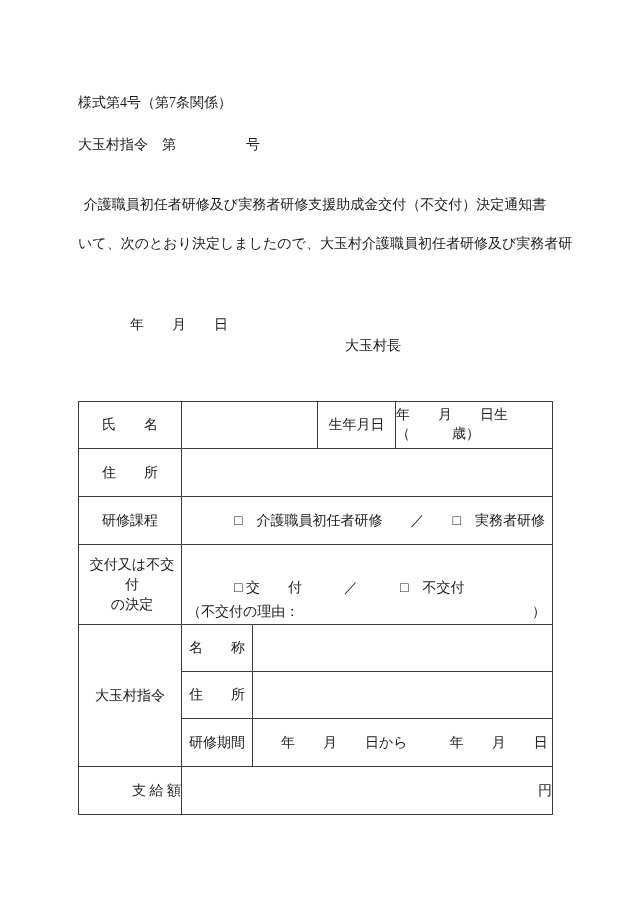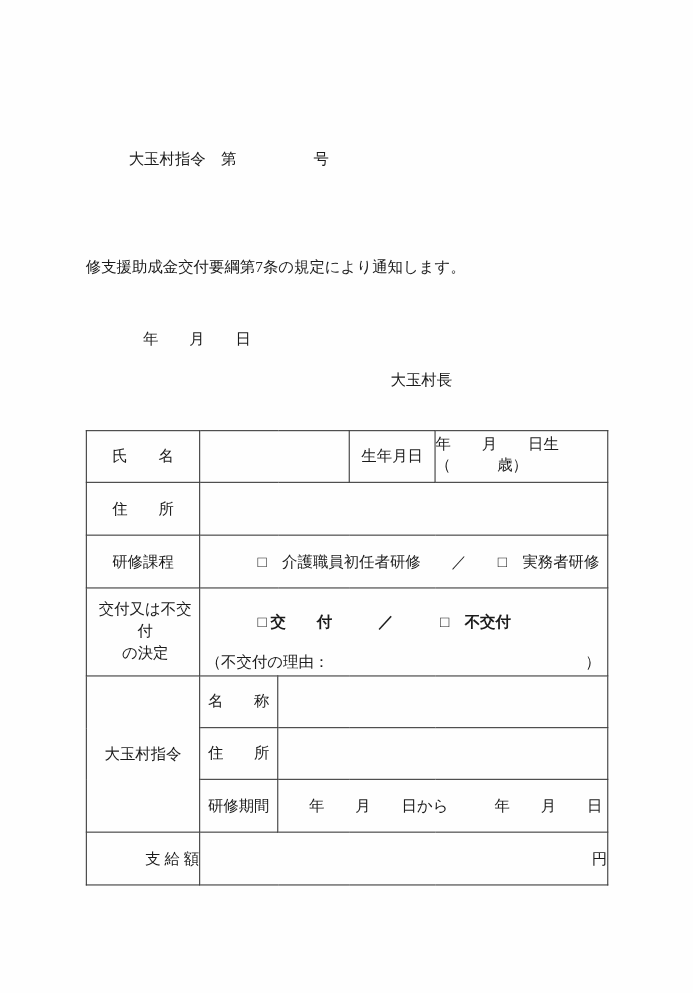--- a/index.html
+++ b/index.html
@@ -9,28 +9,28 @@
     width: 630px;
     height: 903px;
     background: #fefefe;
     font-family: "Liberation Serif", "DejaVu Serif", serif;
     font-size: 14px;
     color: #1b1b1b;
     overflow: hidden;
   }
   .abs { position: absolute; white-space: nowrap; }
   .form-number   { left: 78px;  top: 94px; }
-  .directive     { left: 78px;  top: 136px; margin-left: 39px; }
+  .directive     { left: 78px;  top: 136px; }
   .doc-title     { left: 0; right: 0; top: 196px; text-align: center; }
   .intro         { left: 78px;  top: 233px; width: 486px; line-height: 21px; }
   .intro div     { white-space: nowrap; }
-  .date-line     { left: 130px; top: 300px; }
-  .signer        { left: 355px; top: 337px; }
+  .date-line     { left: 130px; top: 316px; }
+  .signer        { left: 345px; top: 337px; }
 
-  .table-wrap { position: absolute; left: 78px; top: 391px; }
+  .table-wrap { position: absolute; left: 78px; top: 401px; }
   table {
     border-collapse: collapse;
     table-layout: fixed;
     width: 474px;
   }
   td {
     border: 1px solid #3c3c3c;
     vertical-align: middle;
     font-size: 14px;
     padding: 0;
@@ -51,41 +51,43 @@
     padding-left: 4px;
     white-space: pre-line;
     line-height: 20px;
   }
   .decision-cell { vertical-align: top; }
   .decision-inner {
     display: flex;
     flex-direction: column;
     height: 78px;
   }
-  .opt-line { padding-left: 52px; margin-top: 22px; white-space: nowrap; font-weight: bold; }
+  .opt-line { padding-left: 52px; margin-top: 34px; white-space: nowrap; }
   .reason-line {
     margin-top: auto;
     display: flex;
     justify-content: space-between;
     padding: 0 6px 2px 5px;
     white-space: nowrap;
   }
   .course-line { padding-left: 52px; white-space: nowrap; }
   .period-line { padding-left: 28px; white-space: nowrap; }
   .amount-line { padding-left: 289px; white-space: nowrap; }
 </style>
 </head>
 <body>
 
 <div class="page">
 
+  <div class="abs form-number">様式第4号（第7条関係）</div>
   <div class="abs directive">大玉村指令　第　　　　　号</div>
+  <div class="abs doc-title">介護職員初任者研修及び実務者研修支援助成金交付（不交付）決定通知書</div>
 
   <div class="abs intro">
-    <div>修支援助成金交付要綱第7条の規定により通知します。</div>
+    <div>いて、次のとおり決定しましたので、大玉村介護職員初任者研修及び実務者研</div>
   </div>
 
   <div class="abs date-line">年　　月　　日</div>
   <div class="abs signer">大玉村長</div>
 
   <div class="table-wrap">
     <table>
       <colgroup>
         <col style="width:103px">
         <col style="width:71px">

